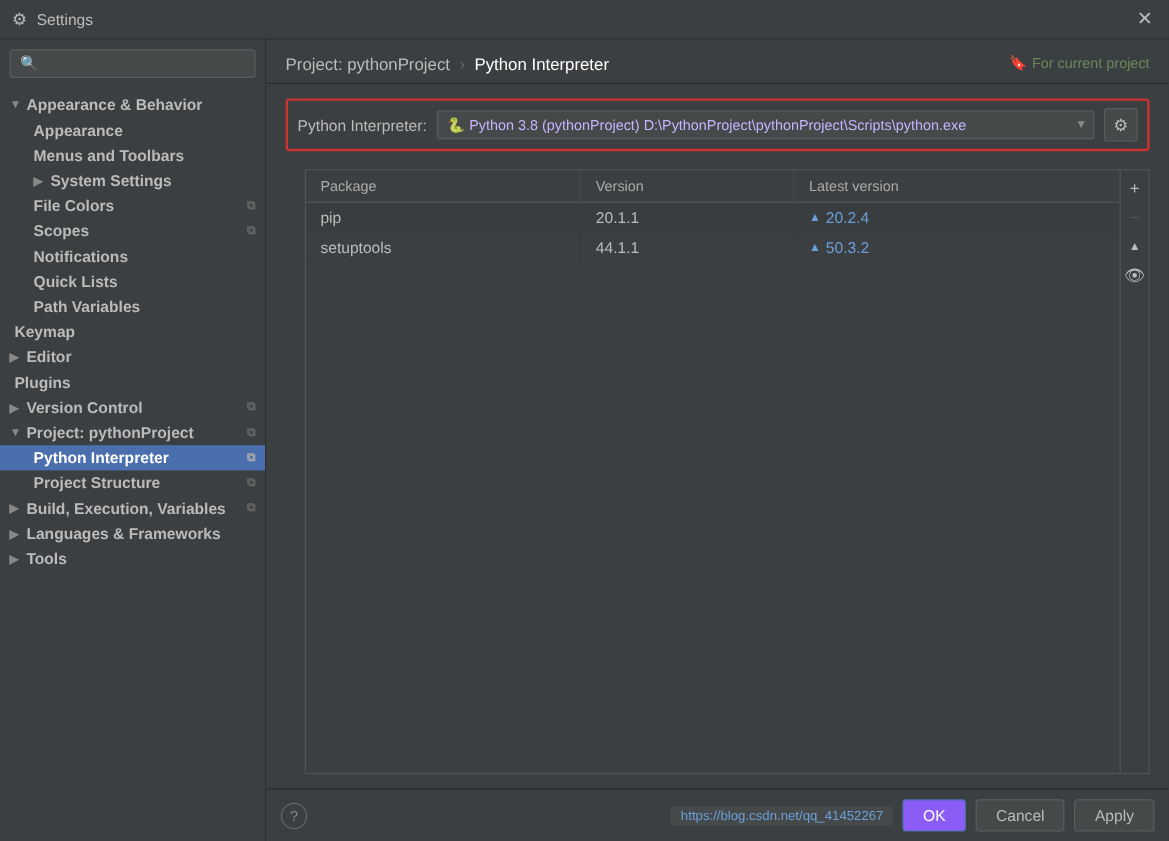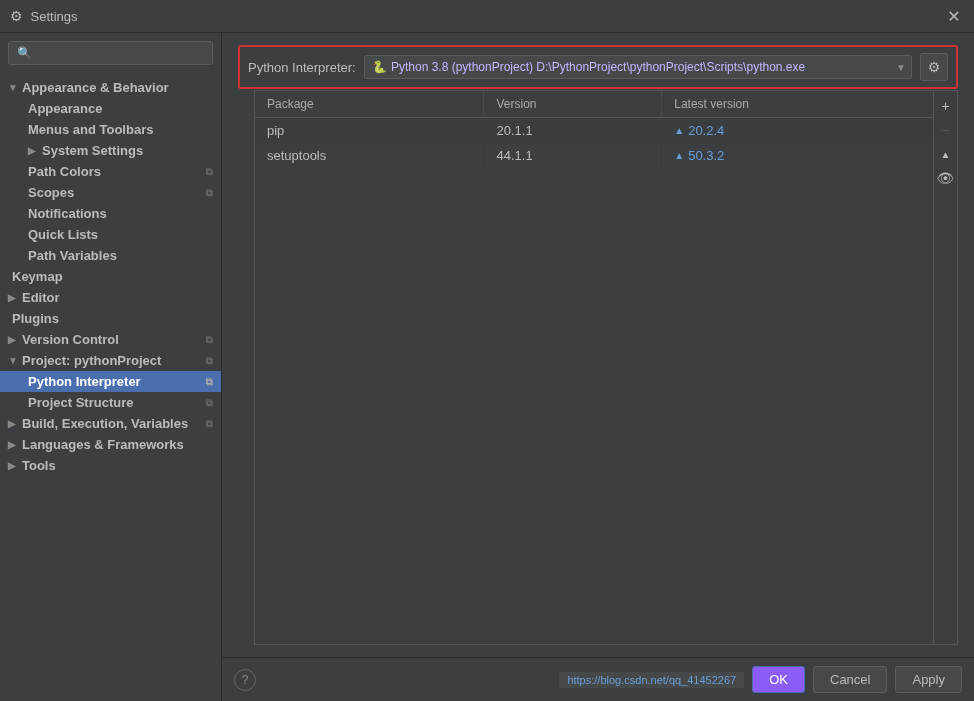--- a/index.html
+++ b/index.html
@@ -152,21 +152,21 @@
       display: flex;
       align-items: center;
       gap: 4px;
     }
 
     .panel-body {
       flex: 1;
       padding: 12px 16px;
       display: flex;
       flex-direction: column;
-      gap: 1px;
+      gap: 15px;
       overflow: hidden;
     }
 
     
     .interpreter-row {
       display: flex;
       align-items: center;
       gap: 8px;
       border: 2px solid #cc3333;
       border-radius: 3px;
@@ -376,21 +376,21 @@
         <span>Appearance</span>
       </div>
       <div class="tree-item child">
         <span>Menus and Toolbars</span>
       </div>
       <div class="tree-item child">
         <span class="expand-arrow">▶</span>
         <span>System Settings</span>
       </div>
       <div class="tree-item child">
-        <span>Path Colors</span>
+        <span>File Colors</span>
         <span class="icon-badge">⧉</span>
       </div>
       <div class="tree-item child">
         <span>Scopes</span>
         <span class="icon-badge">⧉</span>
       </div>
       <div class="tree-item child">
         <span>Notifications</span>
       </div>
       <div class="tree-item child">
@@ -446,20 +446,31 @@
 
       <div class="tree-item section-header">
         <span class="expand-arrow">▶</span>
         <span>Tools</span>
       </div>
 
     </div>
   </div>
 
   <div class="right-panel">
+    <div class="panel-header">
+      <div class="panel-breadcrumb">
+        <span>Project: pythonProject</span>
+        <span class="arrow"> › </span>
+        <span class="current">Python Interpreter</span>
+      </div>
+      <div class="panel-for-project">
+        <span>🔖</span>
+        <span>For current project</span>
+      </div>
+    </div>
 
     <div class="panel-body">
 
       <div class="interpreter-row">
         <span class="interpreter-label">Python Interpreter:</span>
         <div class="interpreter-select-wrapper">
           <select class="interpreter-select">
             <option>🐍 Python 3.8 (pythonProject) D:\PythonProject\pythonProject\Scripts\python.exe</option>
           </select>
           <span class="select-arrow">▼</span>

